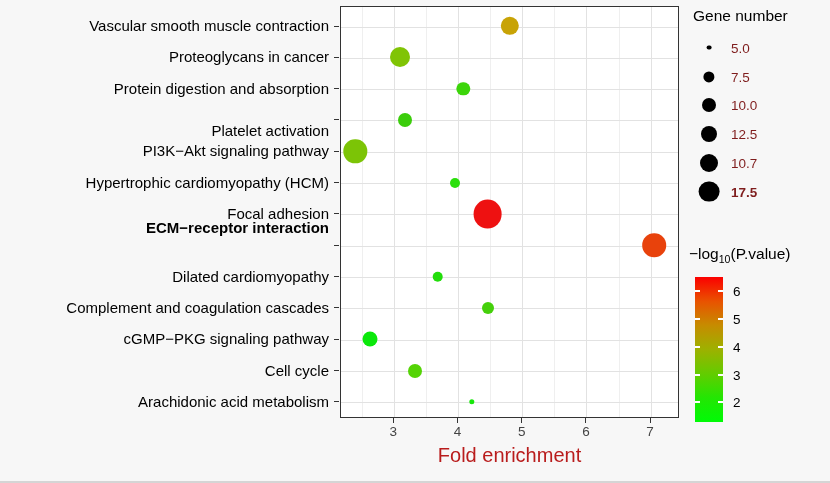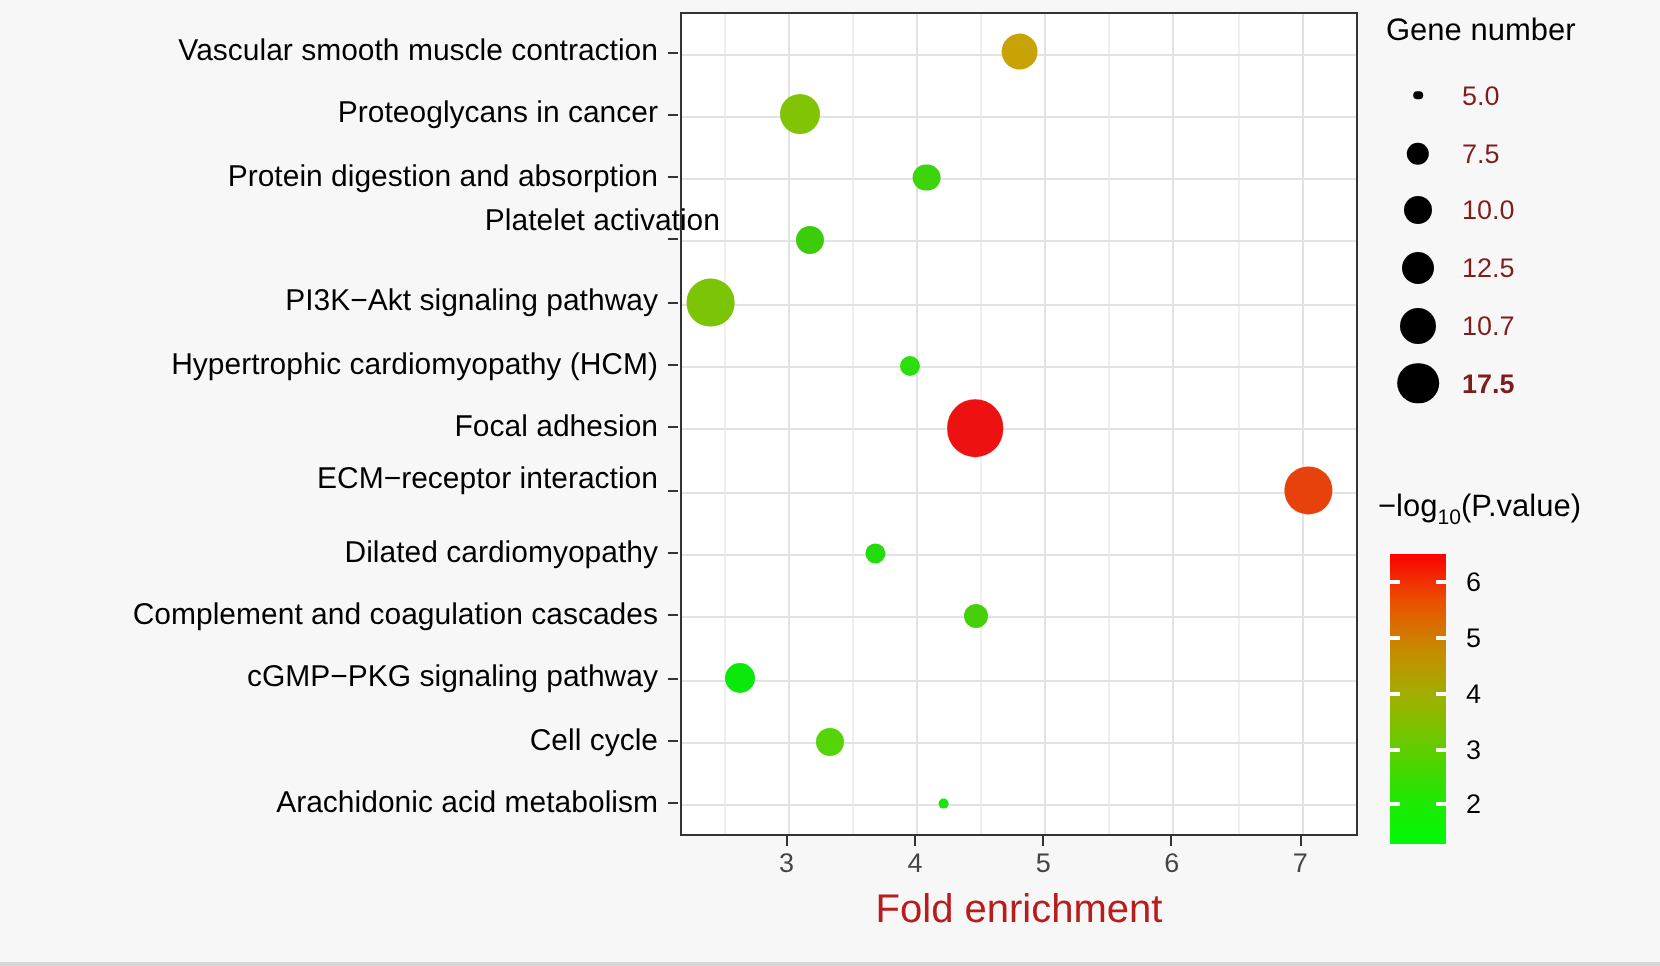--- a/index.html
+++ b/index.html
@@ -71,29 +71,29 @@
       <div class="gridline-h grid-major" style="top: 395.496px;"></div>
     </div>
 
   <div id="y-axis">
       <div class="ylab" style="top: 26px;">Vascular smooth muscle contraction</div>
       <div class="ytick" style="top: 25.5px;"></div>
       <div class="ylab" style="top: 57.333px;">Proteoglycans in cancer</div>
       <div class="ytick" style="top: 56.833px;"></div>
       <div class="ylab" style="top: 88.666px;">Protein digestion and absorption</div>
       <div class="ytick" style="top: 88.166px;"></div>
-      <div class="ylab" style="top: 111px; padding-left: 31px;">Platelet activation</div>
+      <div class="ylab" style="top: 131px;">Platelet activation</div>
       <div class="ytick" style="top: 119.499px;"></div>
       <div class="ylab" style="top: 151.332px;">PI3K−Akt signaling pathway</div>
       <div class="ytick" style="top: 150.832px;"></div>
       <div class="ylab" style="top: 182.665px;">Hypertrophic cardiomyopathy (HCM)</div>
       <div class="ytick" style="top: 182.165px;"></div>
       <div class="ylab" style="top: 213.998px;">Focal adhesion</div>
       <div class="ytick" style="top: 213.498px;"></div>
-      <div class="ylab" style="top: 240px;">ECM−receptor interaction</div>
+      <div class="ylab" style="top: 228px; font-weight: bold;">ECM−receptor interaction</div>
       <div class="ytick" style="top: 244.831px;"></div>
       <div class="ylab" style="top: 276.664px;">Dilated cardiomyopathy</div>
       <div class="ytick" style="top: 276.164px;"></div>
       <div class="ylab" style="top: 307.997px;">Complement and coagulation cascades</div>
       <div class="ytick" style="top: 307.497px;"></div>
       <div class="ylab" style="top: 339.33px;">cGMP−PKG signaling pathway</div>
       <div class="ytick" style="top: 338.83px;"></div>
       <div class="ylab" style="top: 370.663px;">Cell cycle</div>
       <div class="ytick" style="top: 370.163px;"></div>
       <div class="ylab" style="top: 401.996px;">Arachidonic acid metabolism</div>

